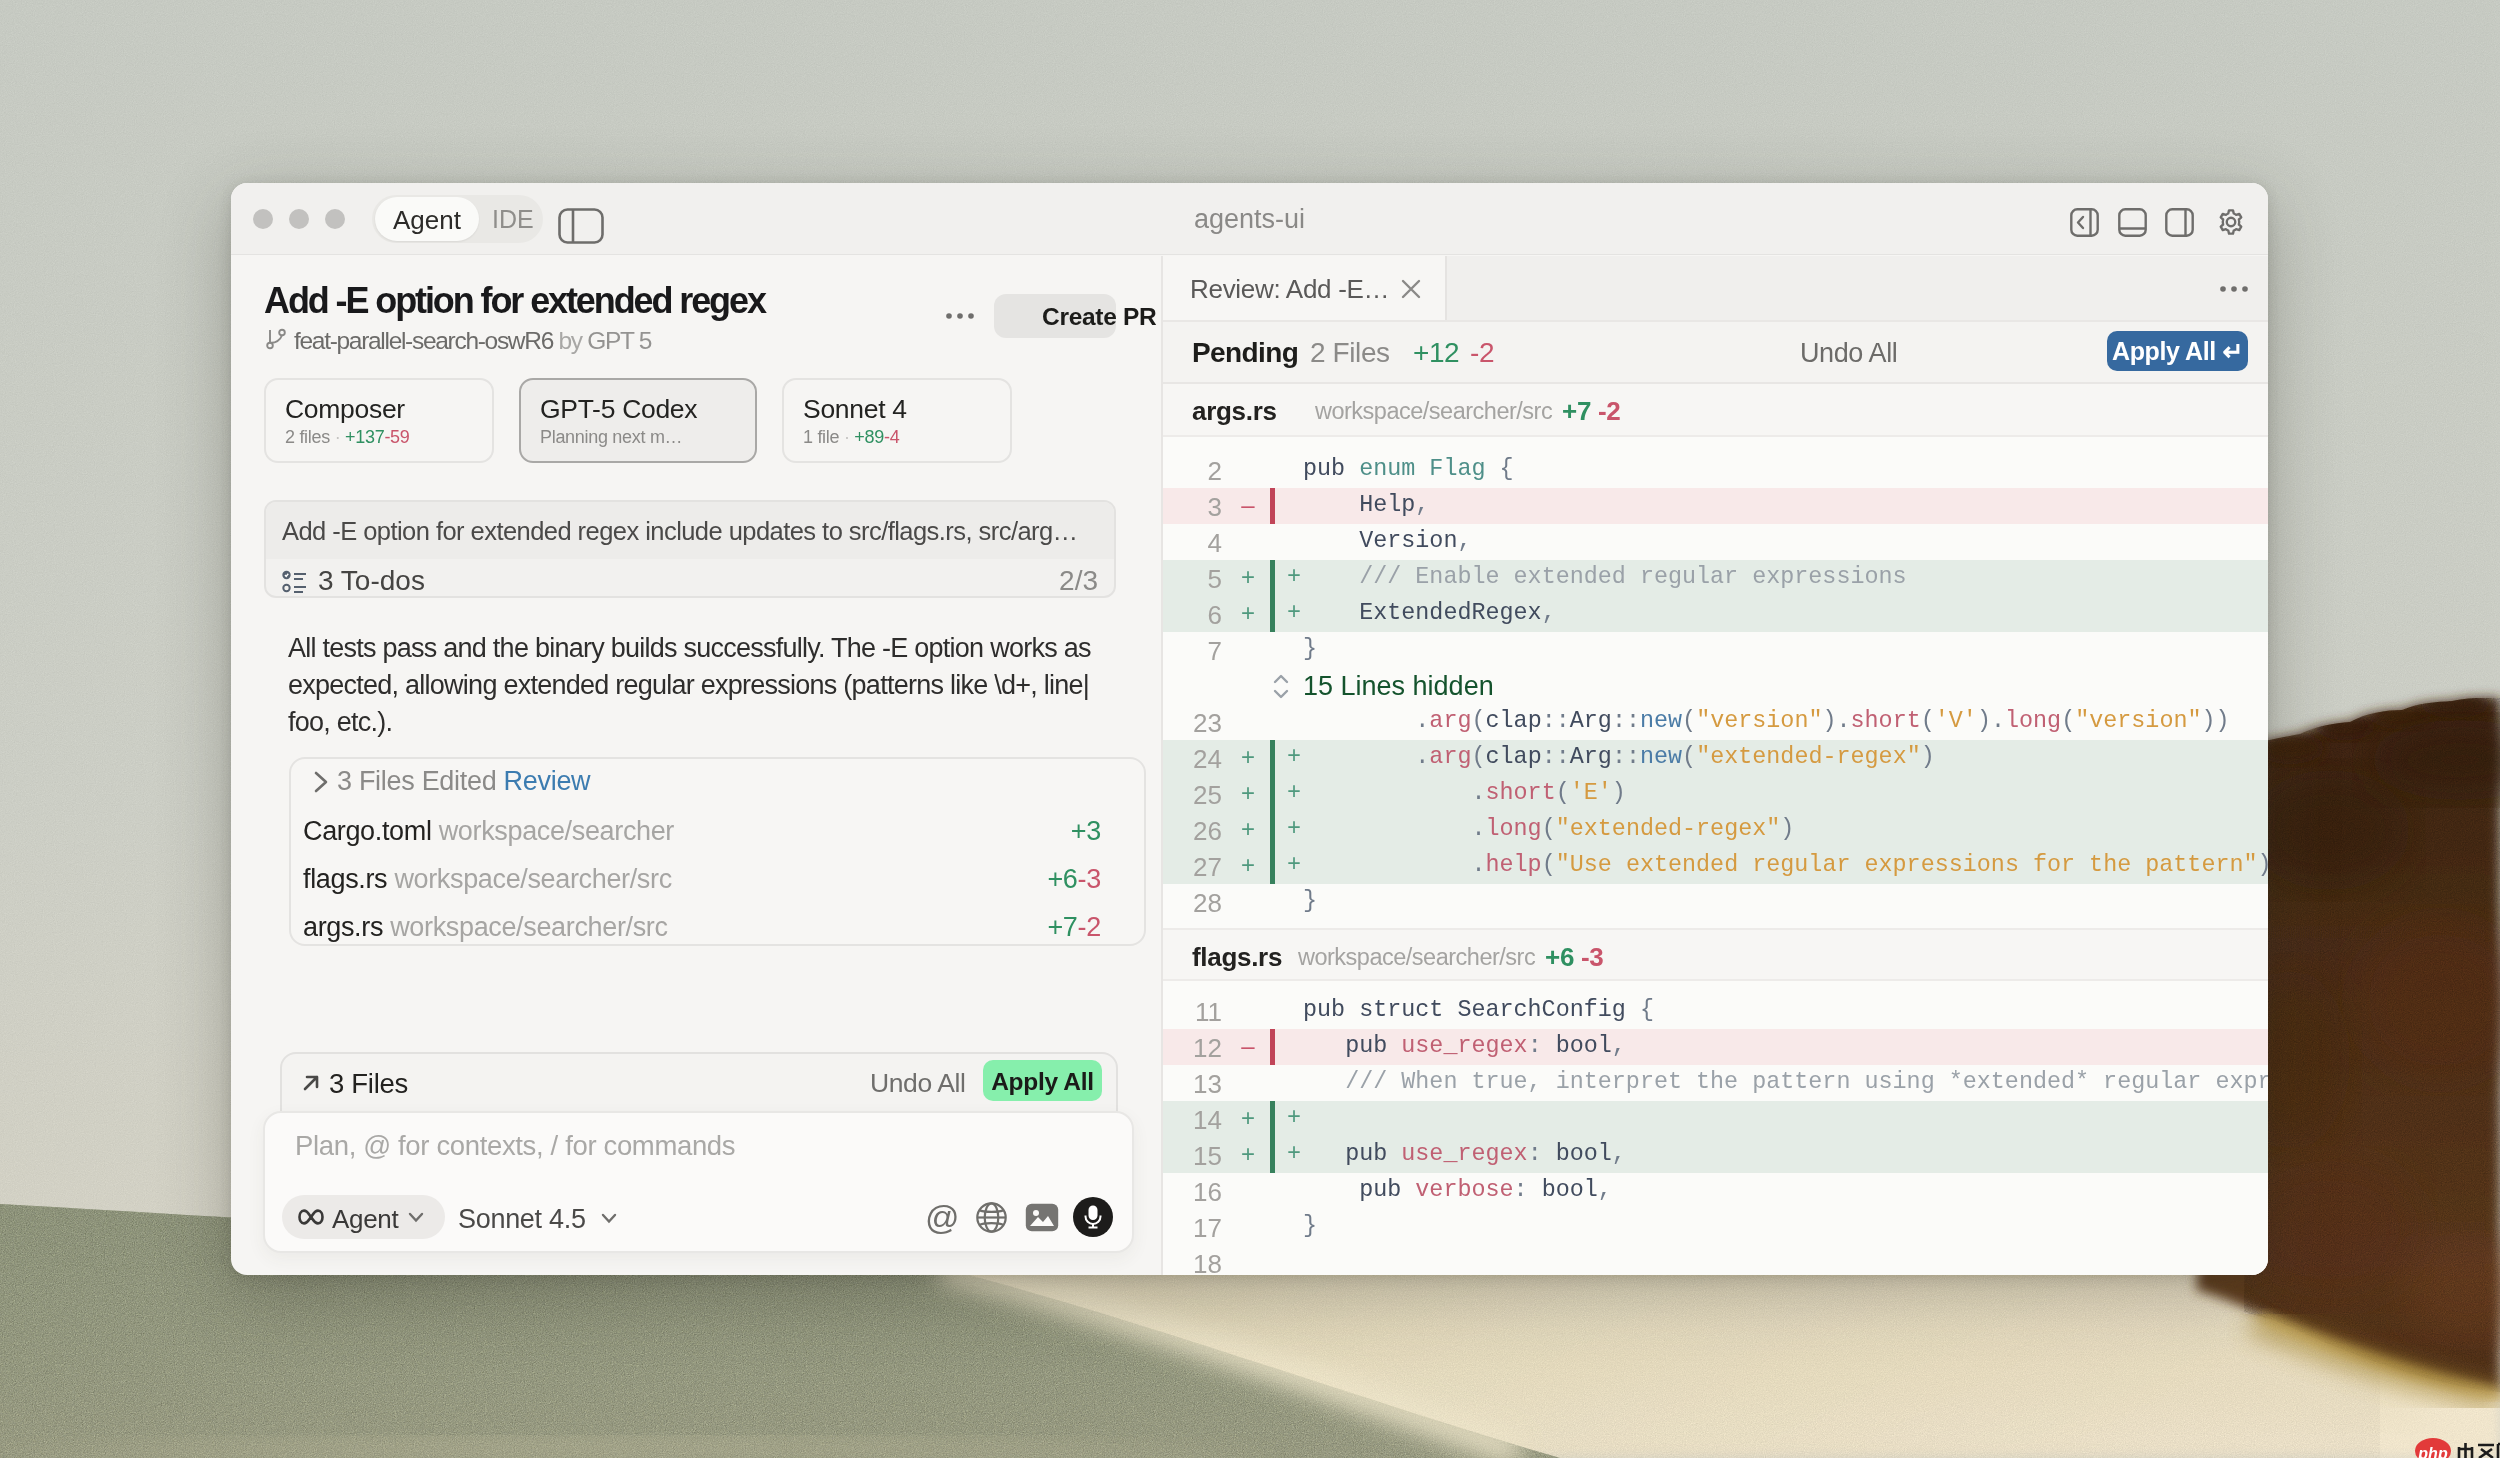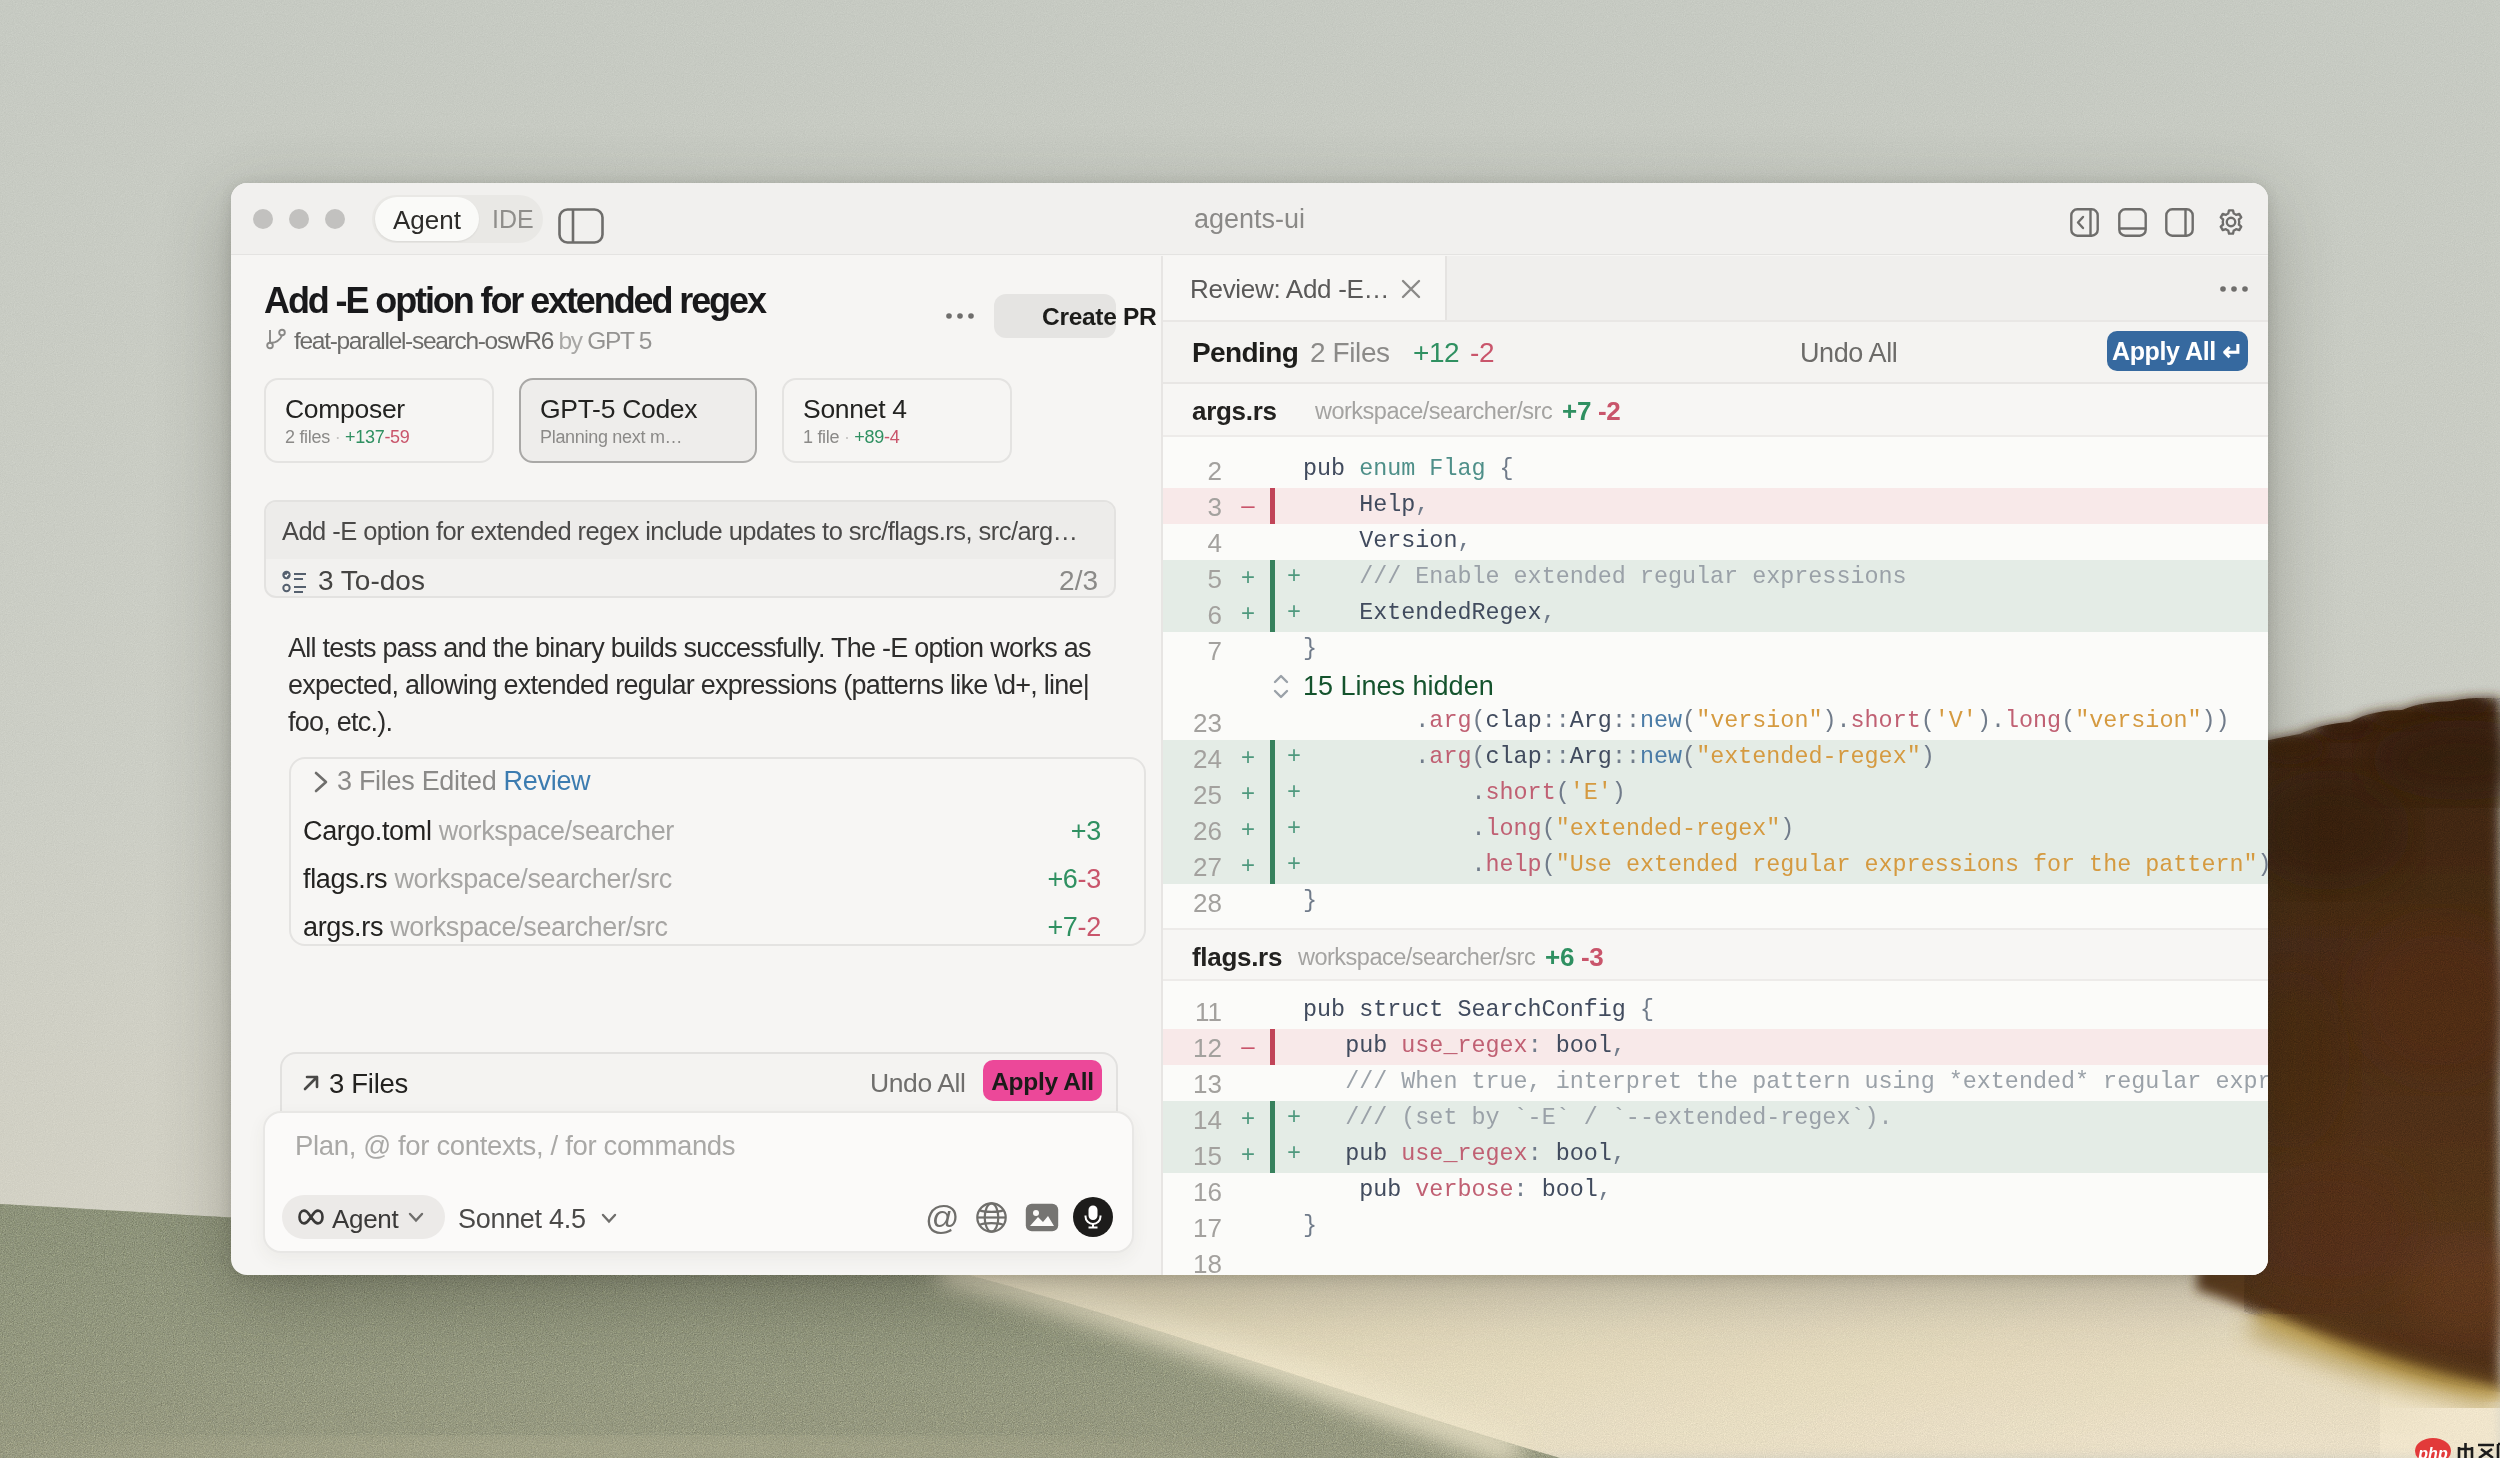--- a/index.html
+++ b/index.html
@@ -246,21 +246,21 @@
     <div class="abs" style="left:12px;top:153px;font-size:27px;letter-spacing:-0.35px;color:#232220;white-space:nowrap;">args.rs <span style="color:#a6a5a3;">workspace/searcher/src</span></div>
     <div class="abs" style="right:43px;top:153px;font-size:27px;letter-spacing:-0.3px;"><span class="gn">+7</span><span class="rd">-2</span></div>
   </div>
 
   <div class="abs" style="left:49px;top:869px;width:838px;height:88px;border:2px solid #e2e1df;border-radius:16px;background:#f4f3f1;">
     <svg class="abs" style="left:17px;top:17px;" width="24" height="24" viewBox="0 0 24 24">
         <path d="M6,18 L18,6 M8,6 L18,6 L18,16" fill="none" stroke="#4a4948" stroke-width="2.6" stroke-linecap="round" stroke-linejoin="round"></path>
       </svg>
     <div class="abs" style="left:47px;top:14px;font-size:27.5px;letter-spacing:-0.3px;color:#232220;">3 Files</div>
     <div class="abs" style="left:588px;top:14px;font-size:26.5px;letter-spacing:-0.4px;color:#6f6e6c;">Undo All</div>
-    <div class="abs" style="left:701px;top:6px;width:119px;height:41px;border-radius:10px;background:#ec4899;">
+    <div class="abs" style="left:701px;top:6px;width:119px;height:41px;border-radius:10px;background:#86efac;">
       <div style="text-align:center;margin-top:8px;font-size:24.5px;letter-spacing:-0.3px;font-weight:700;color:#1b1b19;">Apply All</div>
     </div>
   </div>
 
   <div class="abs" style="left:32px;top:928px;width:871px;height:142px;border:2px solid #e8e7e5;border-radius:18px;background:#fbfaf9;box-shadow:0 6px 18px rgba(60,60,50,.06);">
     <div class="abs" style="left:30px;top:17px;font-size:27.5px;letter-spacing:-0.35px;color:#a9a8a6;white-space:nowrap;">Plan, @ for contexts, / for commands</div>
     <div class="abs" style="left:17px;top:82px;width:163px;height:44px;border-radius:22px;background:#eceae8;">
       <svg class="abs" style="left:14px;top:13px;" width="30" height="18" viewBox="0 0 30 18">
         <path d="M8,2.6 C2,2.6 2,15.4 8,15.4 C12,15.4 13,11 15,9 C17,7 18,2.6 22,2.6 C28,2.6 28,15.4 22,15.4 C18,15.4 17,11 15,9 C13,7 12,2.6 8,2.6 Z" fill="none" stroke="#3a3938" stroke-width="2.6"></path>
       </svg>
@@ -353,19 +353,19 @@
     <div class="fhead" style="border-top:2px solid #edebe9;">
       <span style="left:29px;color:#232220;font-weight:600;">flags.rs</span>
       <span style="left:135px;top:14px;color:#a4a3a1;font-size:23.5px;letter-spacing:-0.5px;">workspace/searcher/src</span>
       <span style="left:382px;font-weight:600;" class="gn">+6</span>
       <span style="left:418px;font-weight:600;" class="rd">-3</span>
     </div>
     <div style="height:12px;"></div>
     <div class="coderow"><span class="ln">11</span><span class="cd"><span class="k">pub struct SearchConfig </span><span class="p">{</span></span></div>
     <div class="coderow del"><span class="ln">12</span><span class="gm">–</span><span class="bar"></span><span class="cd">   <span class="k">pub </span><span class="m">use_regex</span><span class="p">: </span><span class="k">bool</span><span class="p">,</span></span></div>
     <div class="coderow"><span class="ln">13</span><span class="cd">   <span class="c">/// When true, interpret the pattern using *extended* regular expressions.</span></span></div>
-    <div class="coderow add"><span class="ln">14</span><span class="gm">+</span><span class="bar"></span><span class="pl">+</span><span class="cd">   <span class="c">/// (set by `-E` / `--extended-regex`).</span></span></div>
+    <div class="coderow add"><span class="ln">14</span><span class="gm">+</span><span class="bar"></span><span class="pl">+</span></div>
     <div class="coderow add"><span class="ln">15</span><span class="gm">+</span><span class="bar"></span><span class="pl">+</span><span class="cd">   <span class="k">pub </span><span class="m">use_regex</span><span class="p">: </span><span class="k">bool</span><span class="p">,</span></span></div>
     <div class="coderow"><span class="ln">16</span><span class="cd">    <span class="k">pub </span><span class="m">verbose</span><span class="p">: </span><span class="k">bool</span><span class="p">,</span></span></div>
     <div class="coderow"><span class="ln">17</span><span class="cd"><span class="p">}</span></span></div>
     <div class="coderow"><span class="ln">18</span></div>
   </div>
 </div>
 
 </body></html>

